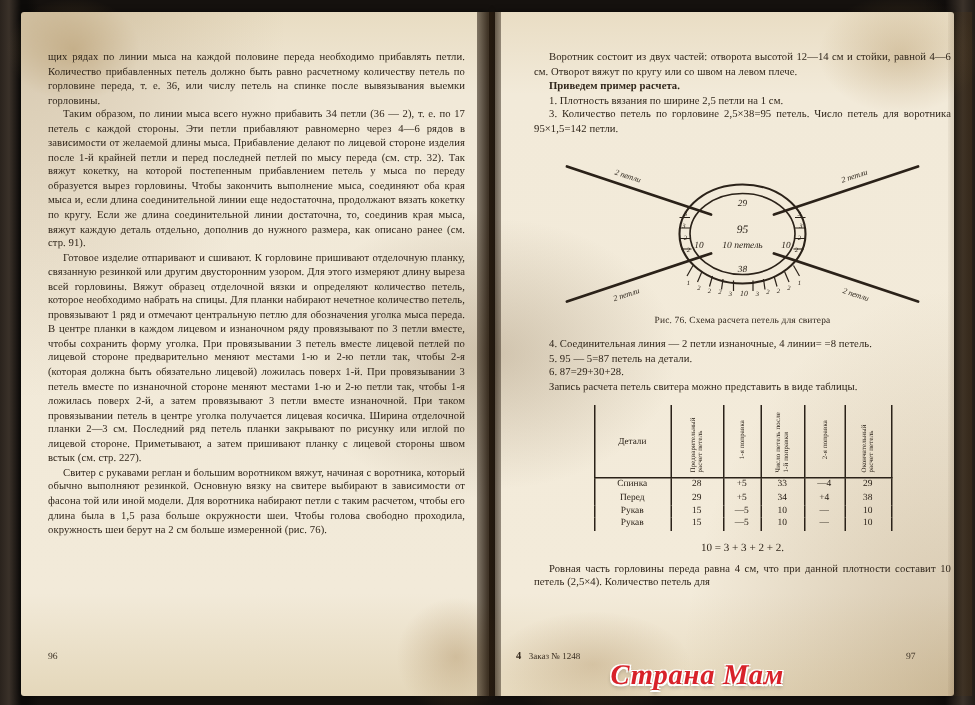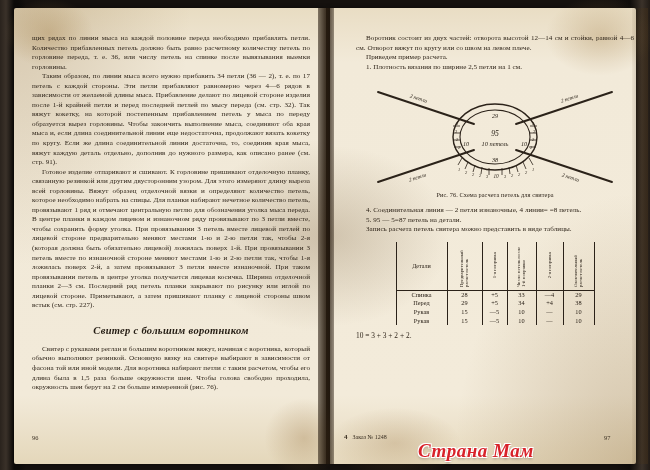--- a/index.html
+++ b/index.html
@@ -55,33 +55,33 @@
     margin:0 0 0px 0;
     font-size:7.1px;
     line-height:9.55px;
     text-align:justify;
     color:#30261b;
     text-indent:10px;
     letter-spacing:.05px;
     -webkit-font-smoothing:none;
   }
   p.t.noind{text-indent:0;}
-  .bd{font-weight:normal;}
+  .bd{font-weight:bold;}
 
   h2.sec{
     margin:14px 0 9px 0;
     font-size:10.5px;
     font-style:italic;
     font-weight:bold;
     text-align:center;
     color:#241c13;
     letter-spacing:.3px;
   }
   .formula{
-    font-size:7.4px;margin:4px 0 6px 0;color:#30261b;
+    text-align:center;font-size:7.4px;margin:4px 0 6px 0;color:#30261b;
   }
 
   .folio{
     position:absolute;font-size:6.4px;color:#3a2f22;
   }
   .folio.lf{left:32px;top:434px;}
   .folio.rf{left:604px;top:434px;}
   .signature{
     position:absolute;left:344px;top:433px;font-size:6px;color:#3a2f22;
   }
@@ -121,21 +121,21 @@
     font-size:4.6px;line-height:5.2px;letter-spacing:.1px;
     display:inline-block;max-height:44px;white-space:normal;text-align:left;
   }
   .detcell{font-size:6.1px;}
   .rowname{font-size:6.3px;padding:0 5px;}
   .tw1{width:50px;} .tw2{width:34px;} .tw3{width:24px;}
   .tw4{width:28px;} .tw5{width:26px;} .tw6{width:30px;}
 
   
   .wm{
-    position:absolute;left:418px;top:440px;
+    position:absolute;left:407px;top:440px;
     font-family:"Liberation Serif",serif;font-style:italic;font-weight:bold;
     font-size:19px;color:#d8222a;letter-spacing:.5px;
     text-shadow:
       1px 1px 0 #fff, -1px -1px 0 #fff, 1px -1px 0 #fff, -1px 1px 0 #fff,
       0 2px 3px rgba(0,0,0,.35);
     white-space:nowrap;
   }
 </style>
 </head>
 <body>
@@ -154,30 +154,30 @@
   </div>
 
   <div class="gutter"></div>
   <div class="curl"></div>
 
   <div class="col left">
     <p class="t noind">щих рядах по линии мыса на каждой половине переда необходимо прибавлять петли. Количество прибавленных петель должно быть равно расчетному количеству петель по горловине переда, т. е. 36, или числу петель на спинке после вывязывания выемки горловины.</p>
     <p class="t">Таким образом, по линии мыса всего нужно прибавить 34 петли (36 — 2), т. е. по 17 петель с каждой стороны. Эти петли прибавляют равномерно через 4—6 рядов в зависимости от желаемой длины мыса. Прибавление делают по лицевой стороне изделия после 1-й крайней петли и перед последней петлей по мысу переда (см. стр. 32). Так вяжут кокетку, на которой постепенным прибавлением петель у мыса по переду образуется вырез горловины. Чтобы закончить выполнение мыса, соединяют оба края мыса и, если длина соединительной линии еще недостаточна, продолжают вязать кокетку по кругу. Если же длина соединительной линии достаточна, то, соединив края мыса, вяжут каждую деталь отдельно, дополнив до нужного размера, как описано ранее (см. стр. 91).</p>
     <p class="t">Готовое изделие отпаривают и сшивают. К горловине пришивают отделочную планку, связанную резинкой или другим двусторонним узором. Для этого измеряют длину выреза всей горловины. Вяжут образец отделочной вязки и определяют количество петель, которое необходимо набрать на спицы. Для планки набирают нечетное количество петель, провязывают 1 ряд и отмечают центральную петлю для обозначения уголка мыса переда. В центре планки в каждом лицевом и изнаночном ряду провязывают по 3 петли вместе, чтобы сохранить форму уголка. При провязывании 3 петель вместе лицевой петлей по лицевой стороне предварительно меняют местами 1-ю и 2-ю петли так, чтобы 2-я (которая должна быть обязательно лицевой) ложилась поверх 1-й. При провязывании 3 петель вместе по изнаночной стороне меняют местами 1-ю и 2-ю петли так, чтобы 1-я ложилась поверх 2-й, а затем провязывают 3 петли вместе изнаночной. При таком провязывании петель в центре уголка получается лицевая косичка. Ширина отделочной планки 2—3 см. Последний ряд петель планки закрывают по рисунку или иглой по лицевой стороне. Приметывают, а затем пришивают планку с лицевой стороны швом встык (см. стр. 227).</p>
 
-    <h2 class="sec">Свитер с большим воротником</h2>
 
     <p class="t">Свитер с рукавами реглан и большим воротником вяжут, начиная с воротника, который обычно выполняют резинкой. Основную вязку на свитере выбирают в зависимости от фасона той или иной модели. Для воротника набирают петли с таким расчетом, чтобы его длина была в 1,5 раза больше окружности шеи. Чтобы голова свободно проходила, окружность шеи берут на 2 см больше измеренной (рис. 76).</p>
   </div>
   <div class="folio lf">96</div>
 
   <div class="col right">
     <p class="t">Воротник состоит из двух частей: отворота высотой 12—14 см и стойки, равной 4—6 см. Отворот вяжут по кругу или со швом на левом плече.</p>
     <p class="t bd">Приведем пример расчета.</p>
     <p class="t">1. Плотность вязания по ширине 2,5 петли на 1 см.</p>
+    <p class="t">3. Количество петель по горловине 2,5×38=95 петель. Число петель для воротника 95×1,5=142 петли.</p>
 
     <div class="figwrap">
       <svg width="278" height="112" viewBox="0 0 278 112">
 
         <line class="dline" x1="22" y1="14" x2="118" y2="46"></line>
         <line class="dline" x1="256" y1="14" x2="160" y2="46"></line>
         <line class="dline" x1="22" y1="104" x2="118" y2="72"></line>
         <line class="dline" x1="256" y1="104" x2="160" y2="72"></line>
 
         <ellipse class="circ" cx="139" cy="59" rx="42" ry="33"></ellipse>
@@ -240,20 +240,21 @@
         <text class="lab" x="62" y="22" text-anchor="middle" transform="rotate(18 62 22)">2 петли</text>
         <text class="lab" x="214" y="22" text-anchor="middle" transform="rotate(-18 214 22)">2 петли</text>
         <text class="lab" x="62" y="101" text-anchor="middle" transform="rotate(-18 62 101)">2 петли</text>
         <text class="lab" x="214" y="101" text-anchor="middle" transform="rotate(18 214 101)">2 петли</text>
       </svg>
       <div class="figcap">Рис. 76. Схема расчета петель для свитера</div>
     </div>
 
     <p class="t" style="margin-top:16px;">4. Соединительная линия — 2 петли изнаночные, 4 линии= =8 петель.</p>
     <p class="t">5. 95 — 5=87 петель на детали.</p>
+    <p class="t">6. 87=29+30+28.</p>
     <p class="t">Запись расчета петель свитера можно представить в виде таблицы.</p>
 
     <table class="calc">
       <thead>
         <tr>
           <th class="tw1">
             <span class="detcell">Детали</span>
           </th>
           <th class="tw2">
             <span class="vt">Предварительный расчет петель</span>
@@ -302,20 +303,21 @@
           <td>15</td>
           <td>—5</td>
           <td>10</td>
           <td>—</td>
           <td>10</td>
         </tr>
       </tbody>
     </table>
 
     <div class="formula">10 = 3 + 3 + 2 + 2.</div>
+    <p class="t">Ровная часть горловины переда равна 4 см, что при данной плотности составит 10 петель (2,5×4). Количество петель для</p>
   </div>
 
   <div class="signature">
     <b>4</b><span>Заказ № 1248</span>
   </div>
   <div class="folio rf">97</div>
 
   <div class="wm">Страна Мам</div>
 </div>
 

